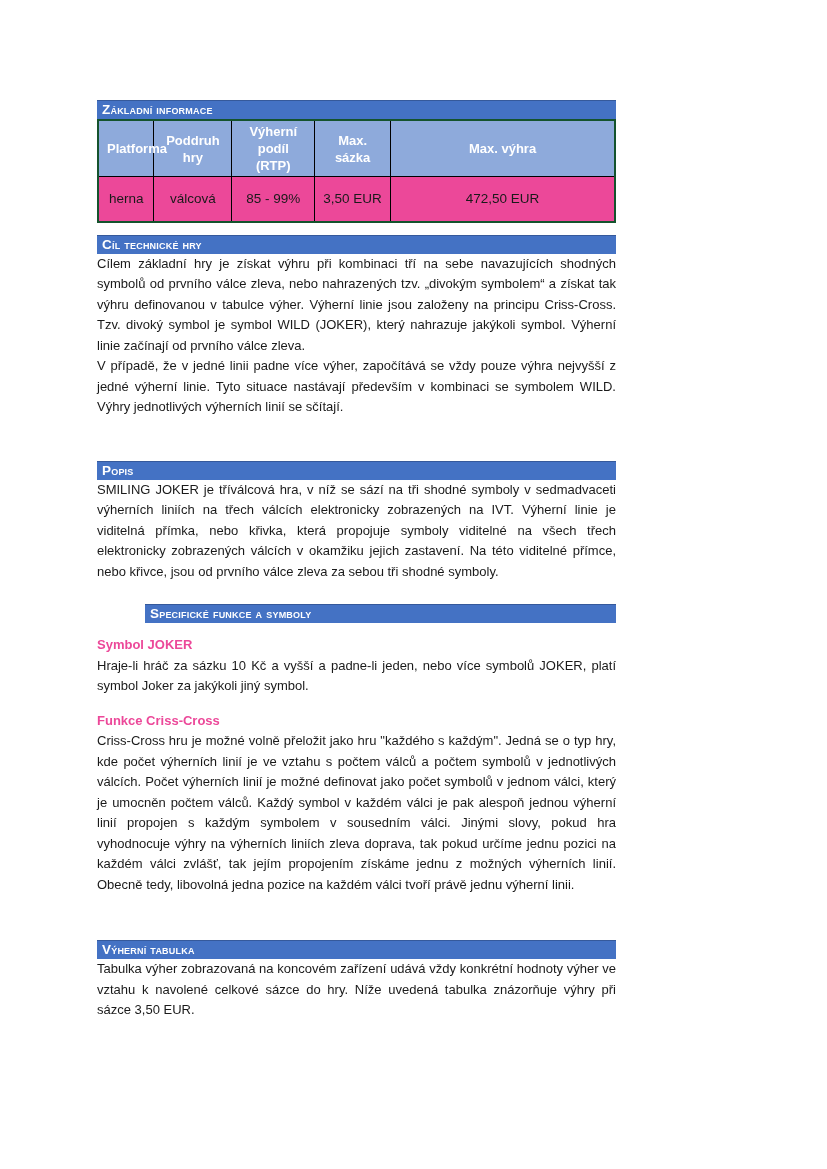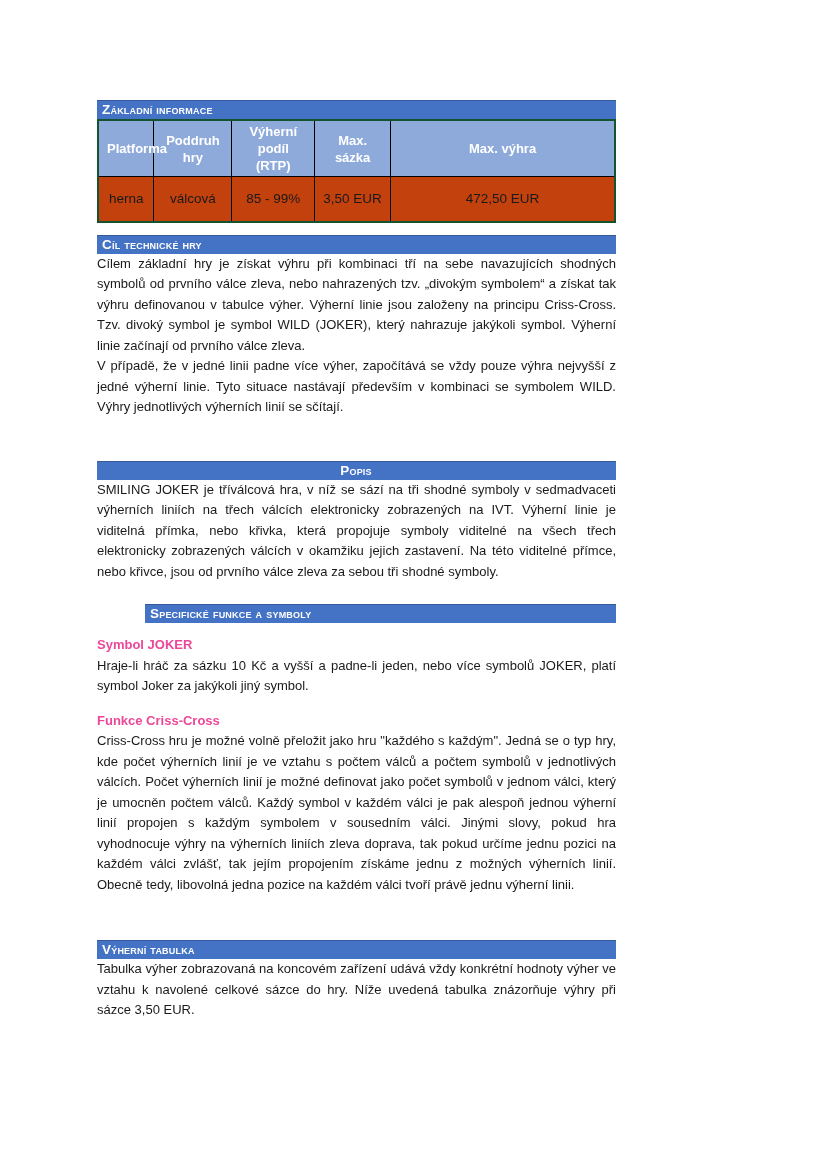--- a/index.html
+++ b/index.html
@@ -50,21 +50,21 @@
     padding: 2px 8px;
   }
   table.info td {
     box-sizing: border-box;
     height: 45px;
     border: 1.5px solid #000000;
     text-align: center;
     vertical-align: middle;
     font-size: 13.5px;
     color: #1a1a1a;
-    background: #c2410c;
+    background: #ec4899;
   }
   p.body {
     margin: 0;
     font-size: 13px;
     line-height: 20.5px;
     text-align: justify;
     color: #1a1a1a;
   }
   .subhead {
     margin: 0;
@@ -77,21 +77,21 @@
   .mt9  { margin-top: 9px; }
   .mt10 { margin-top: 10px; }
   .mt12 { margin-top: 12px; }
   .mt13 { margin-top: 13px; }
   .mt14 { margin-top: 14px; }
   .mt19 { margin-top: 19px; }
   .mt22 { margin-top: 22px; margin-left: 48px; }
   .mt24 { margin-top: 12px; }
   .mt28 { margin-top: 28px; }
   .mt29 { margin-top: 45px; }
-  .mt43 { margin-top: 43px; text-align: center; }
+  .mt43 { margin-top: 43px; }
 </style>
 </head>
 <body>
 
 <div class="page">
 
   <div class="section-bar">
     <span>Základní informace</span>
   </div>
 

